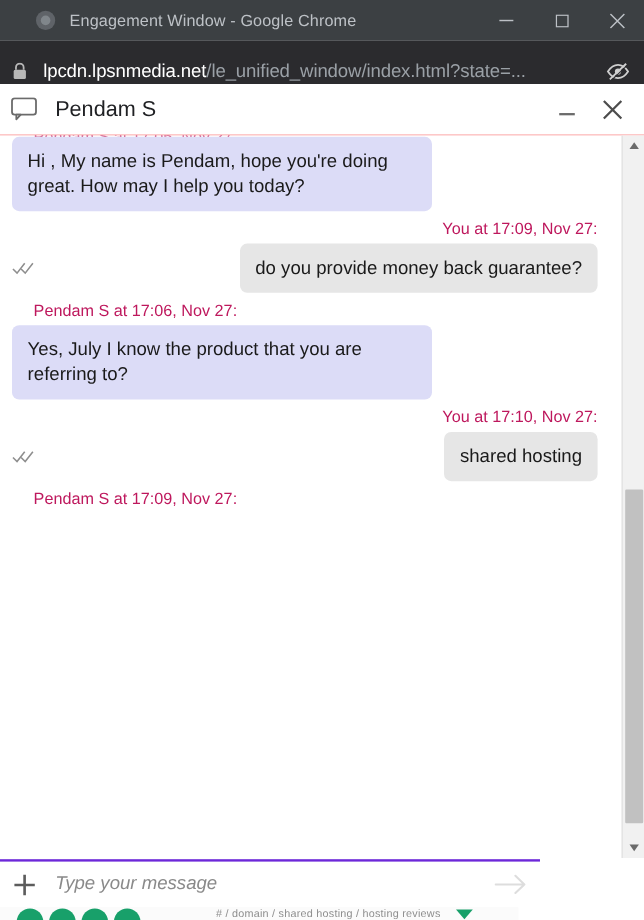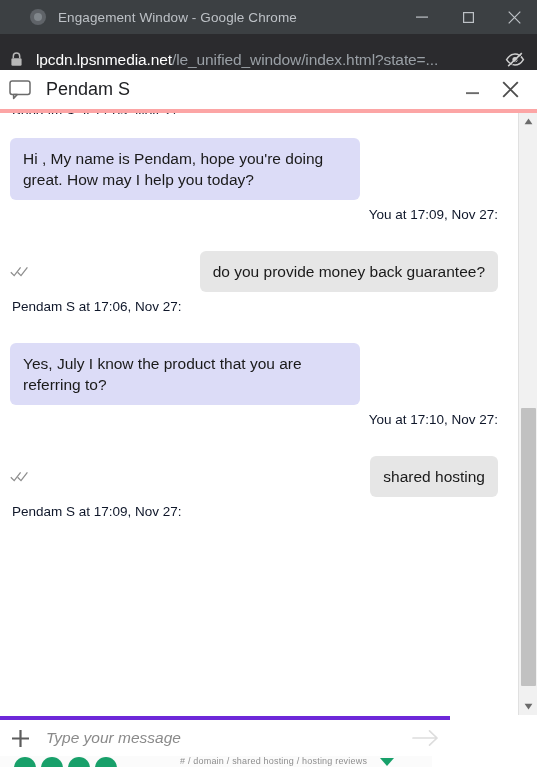--- a/index.html
+++ b/index.html
@@ -106,21 +106,21 @@
 
   
   .chat-header {
     position: absolute;
     top: 70px; left: 0;
     width: 537px;
     height: 43px;
     background: #ffffff;
     display: flex;
     align-items: center;
-    border-bottom: 4px solid #fca5a5;
+    border-bottom: 1px solid #fca5a5;
   }
   .bubble-icon {
     margin-left: 9px;
     flex: 0 0 auto;
     display: flex;
     align-items: center;
   }
   .chat-title {
     margin-left: 15px;
     font-size: 18px;
@@ -155,34 +155,35 @@
     top: 0; left: 0;
     width: 518px;
     height: 602px;
     padding: 0 10px;
     overflow: hidden;
   }
   .msg-group { width: 100%; }
 
   .ts {
     font-size: 13.5px;
-    color: #0f172a;
+    color: #be185d;
     padding: 7px 2px 5px 2px;
     white-space: nowrap;
+    margin-left: 16px;
   }
   .ts.right { text-align: right; padding-right: 10px; }
   .ts.clipped {
     padding-top: 0;
     margin-top: -7px;
     height: 8px;
     overflow: hidden;
     line-height: 15px;
   }
 
-  .row { display: flex; align-items: center; margin-top: 24px; }
+  .row { display: flex; align-items: center; }
   .row.left  { justify-content: flex-start; }
   .row.right { justify-content: space-between; padding-right: 10px; }
 
   .bubble {
     font-size: 15.5px;
     line-height: 21px;
     color: #1a1a1a;
     padding: 10px 13px;
     border-radius: 6px;
     max-width: 350px;
@@ -230,21 +231,21 @@
     border-radius: 1px;
   }
 
   
   .composer {
     position: absolute;
     top: 716px; left: 0;
     width: 450px;
     height: 40px;
     background: #ffffff;
-    border-top: 4px solid #6d28d9;
+    border-top: 2px solid #6d28d9;
     display: flex;
     align-items: center;
   }
   .plus-btn {
     width: 34px; height: 34px;
     margin-left: 3px;
     display: flex;
     align-items: center;
     justify-content: center;
     flex: 0 0 auto;

